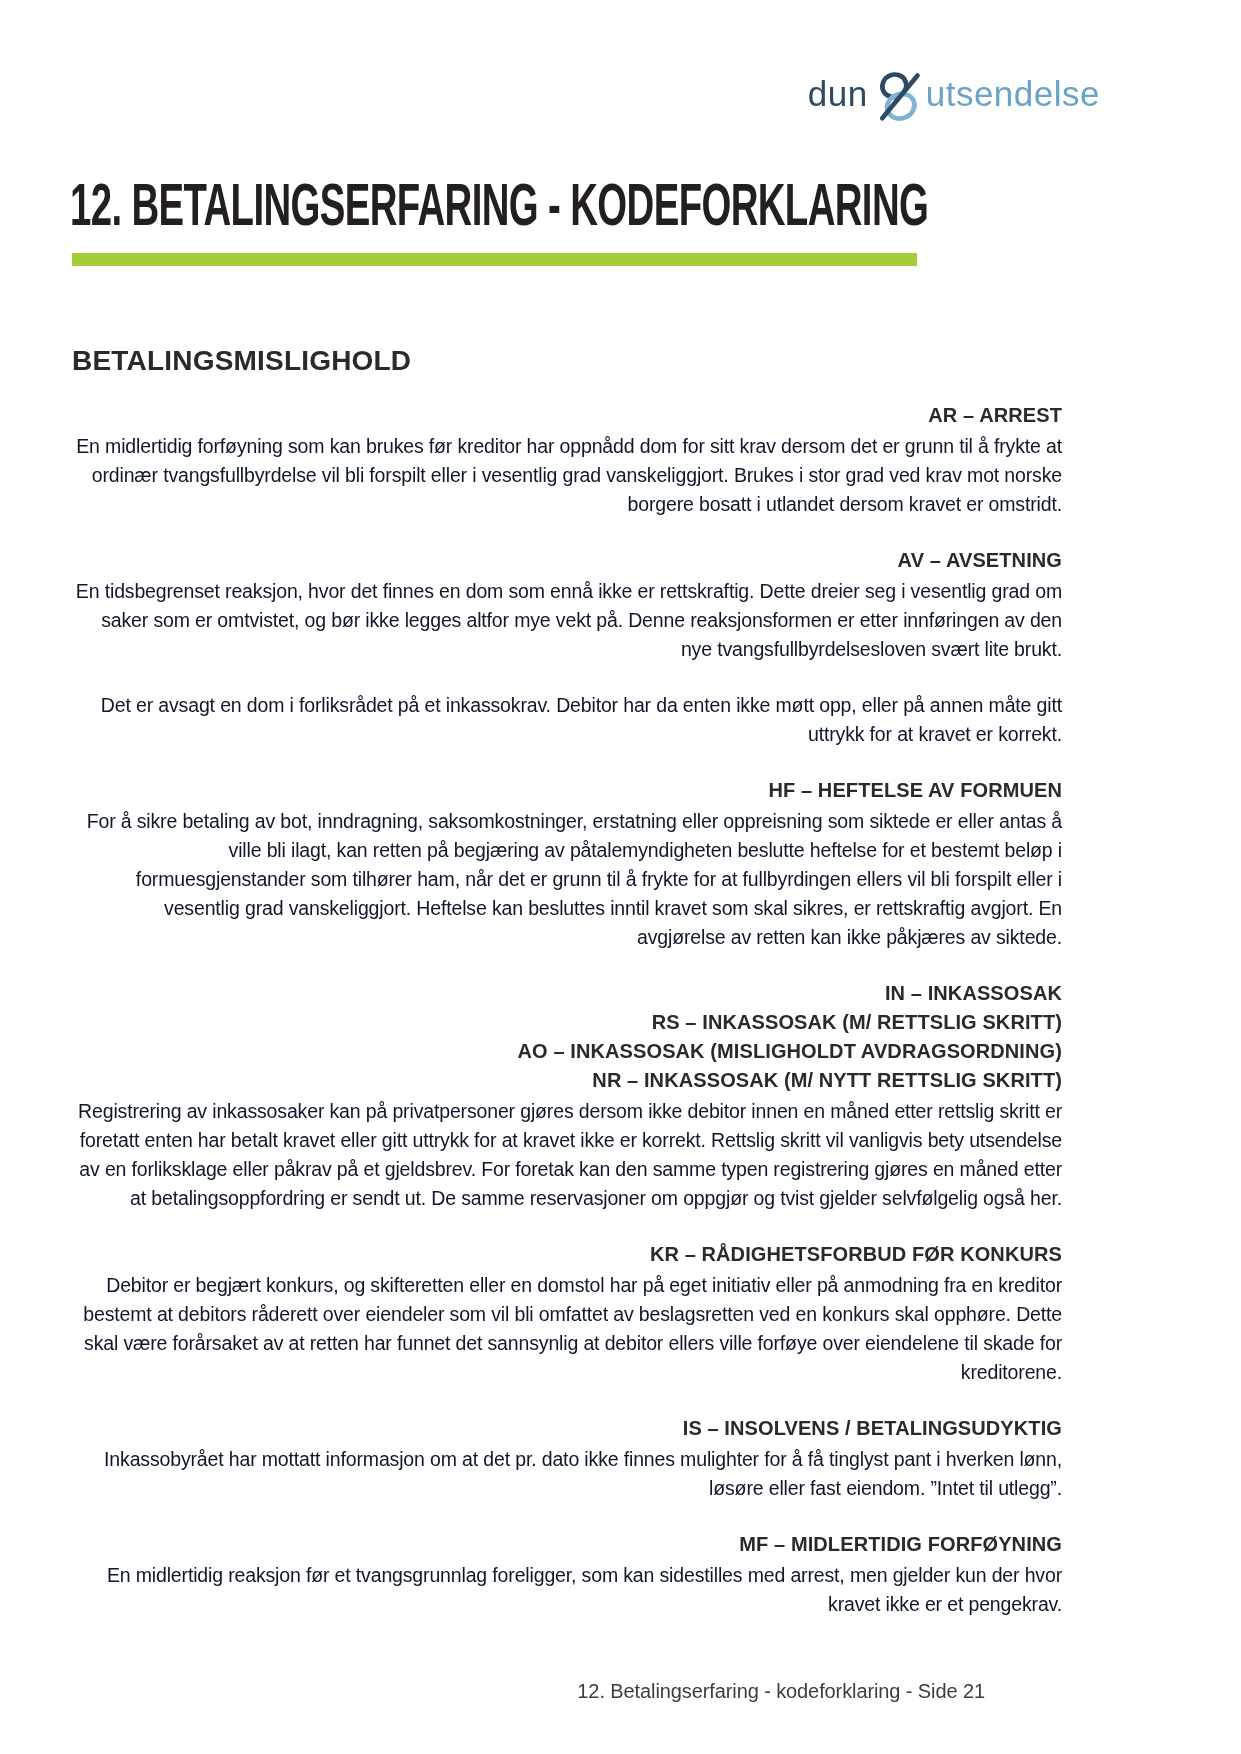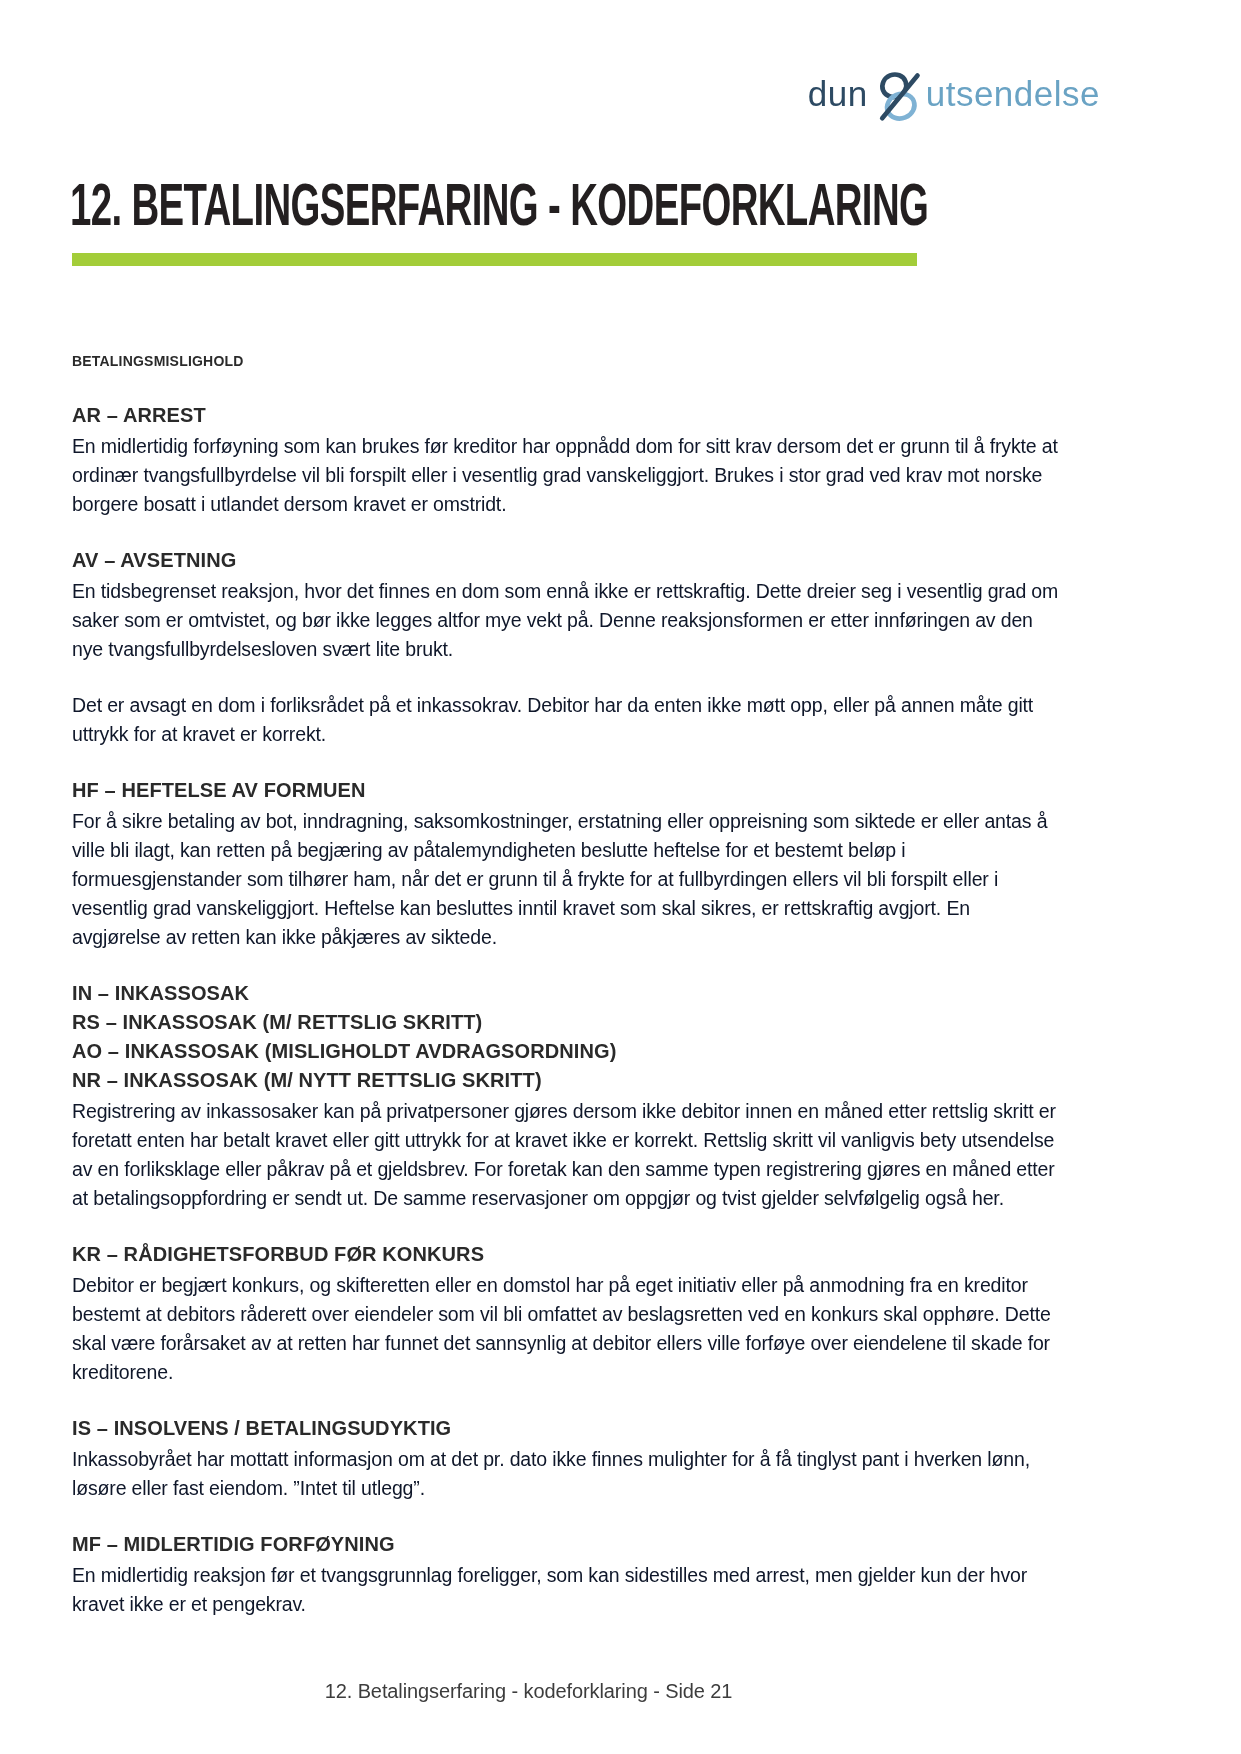--- a/index.html
+++ b/index.html
@@ -34,37 +34,37 @@
   }
   .accent-bar{
     position:absolute;left:72px;top:253px;
     width:845px;height:13px;
   }
   
   .content{
     position:absolute;left:72px;top:348px;width:990px;
   }
   .group-heading{
-    font-size:14px;font-weight:700;color:#2a2a2a;
+    font-size:28px;font-weight:700;color:#2a2a2a;
     line-height:26px;margin:0 0 6px 0;letter-spacing:0.2px;
   }
-  .section{margin-top:27px;}
+  .section{margin-top:27px;text-align:right;}
   .section .code{
     font-size:20px;font-weight:700;color:#2a2a2a;
     line-height:29px;margin:0;letter-spacing:0.1px;
   }
   .section p.body{
     margin:2px 0 0 0;
     font-size:19.5px;line-height:29px;color:#0f172a;
     letter-spacing:-0.15px;
   }
   
   .footer{
     position:absolute;left:72px;top:1680px;width:913px;
-    text-align:center;font-size:20px;color:#3d3d3d;letter-spacing:-0.1px;
+    text-align:right;font-size:20px;color:#3d3d3d;letter-spacing:-0.1px;
   }
 </style>
 </head>
 <body>
 
 <div class="page">
 
   <div class="logo">
     <span class="word dun" style="color: rgb(45, 74, 99);">dun</span>
     <span class="amp-wrap">

